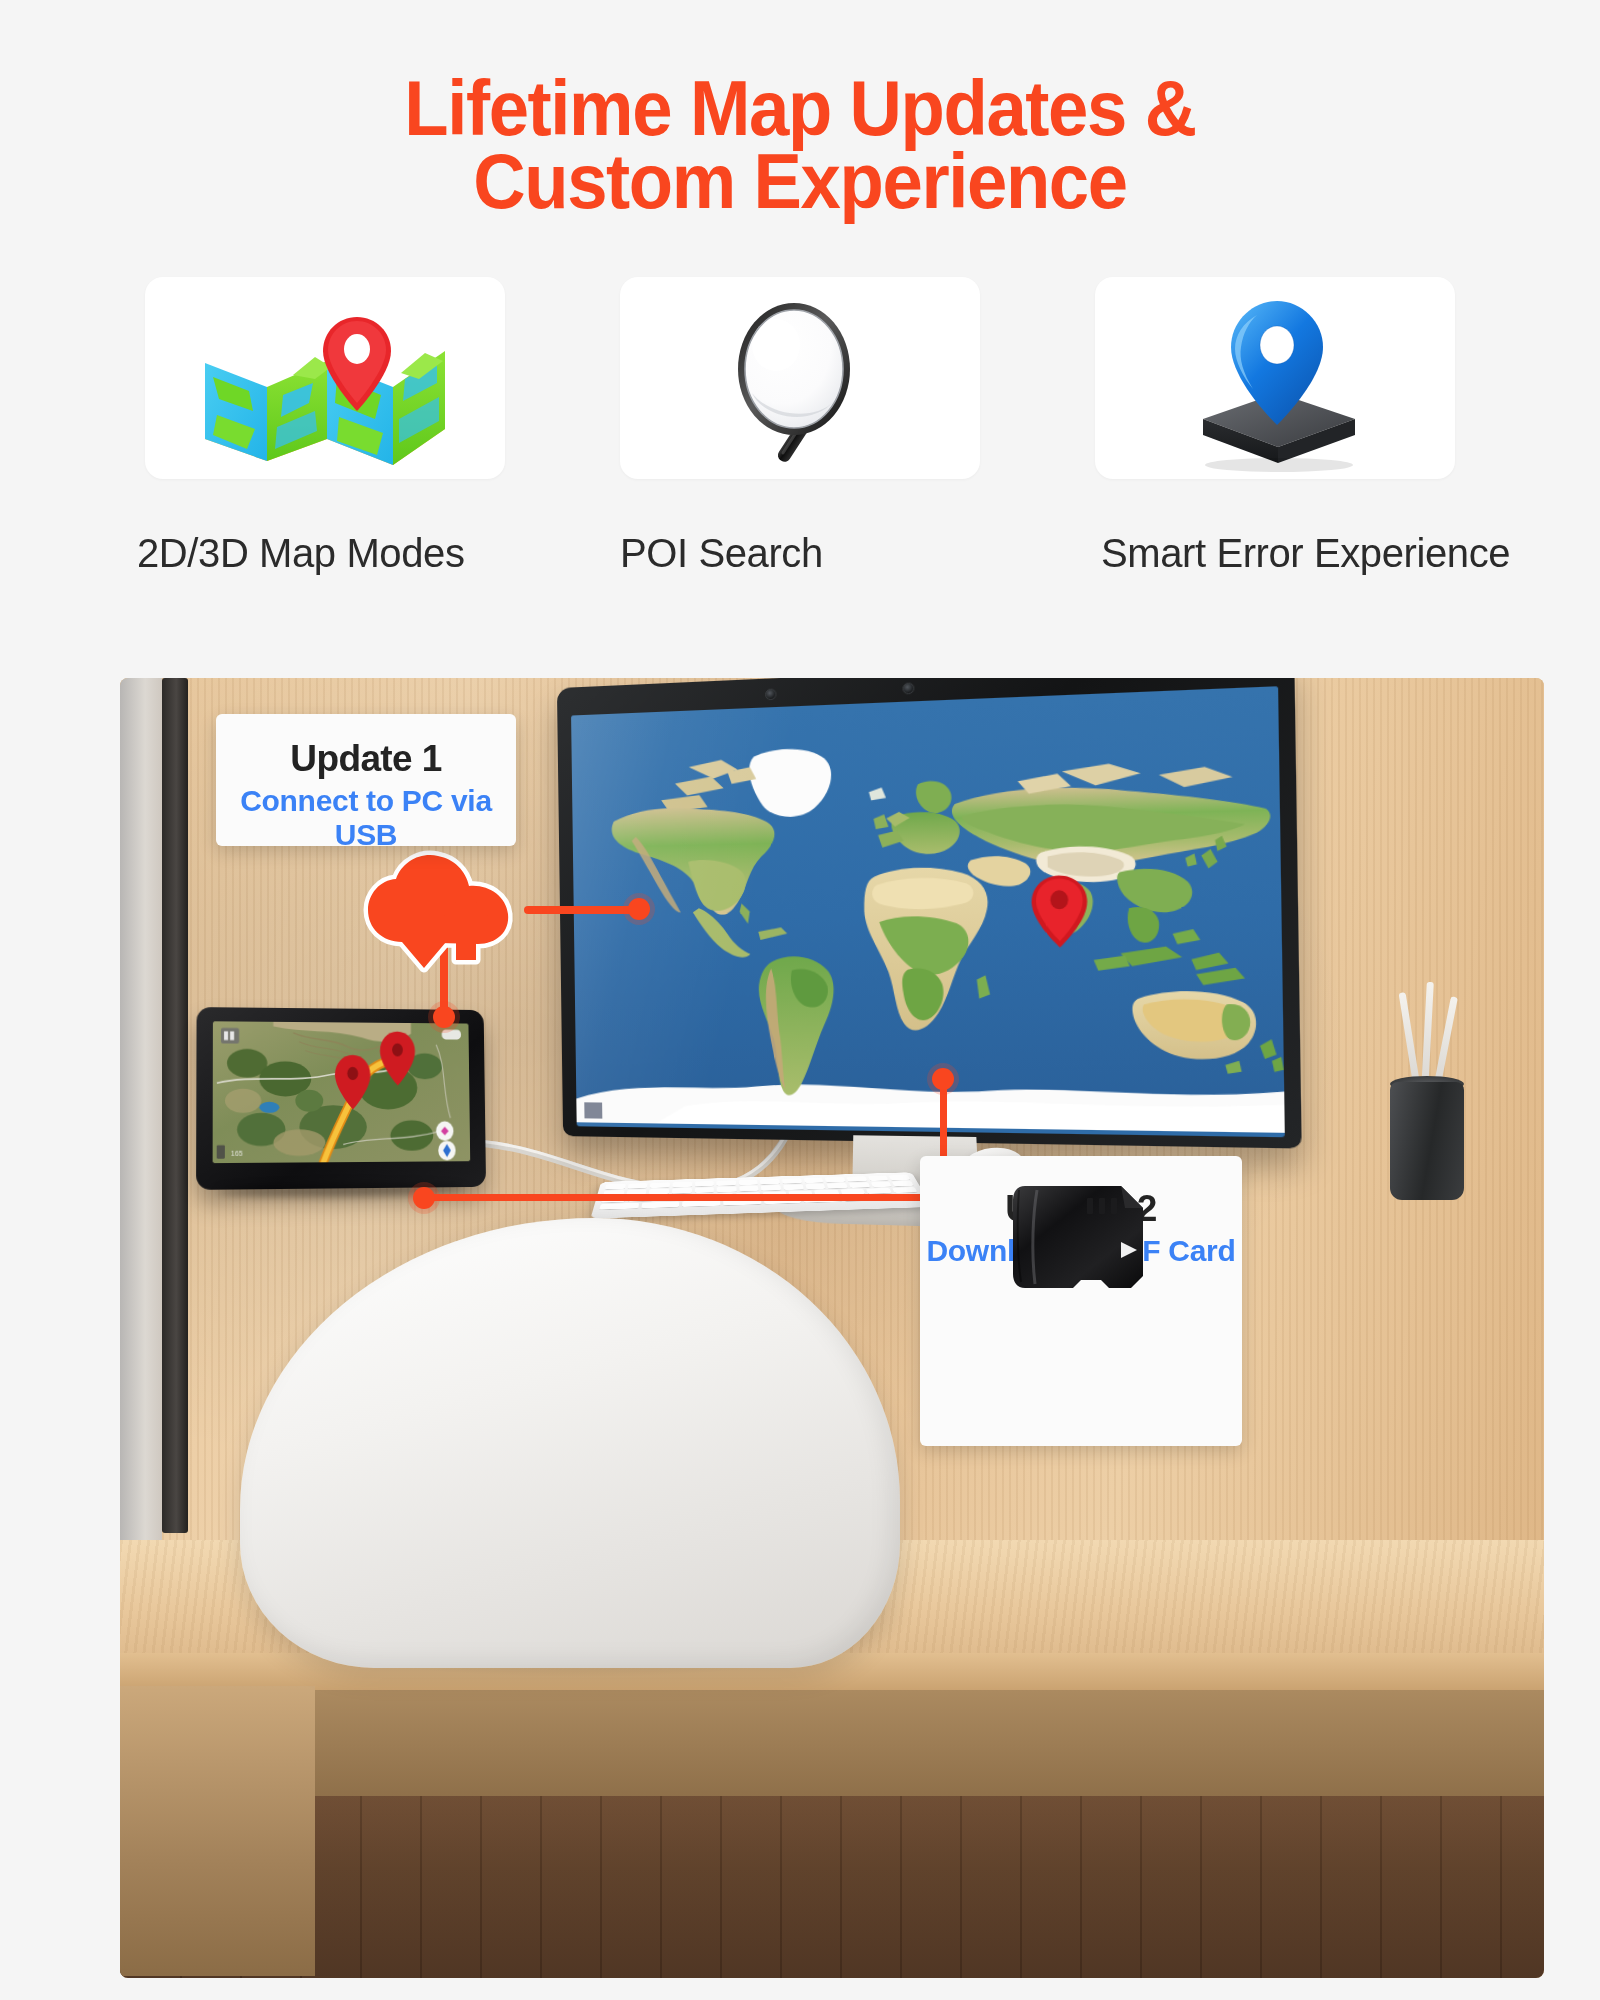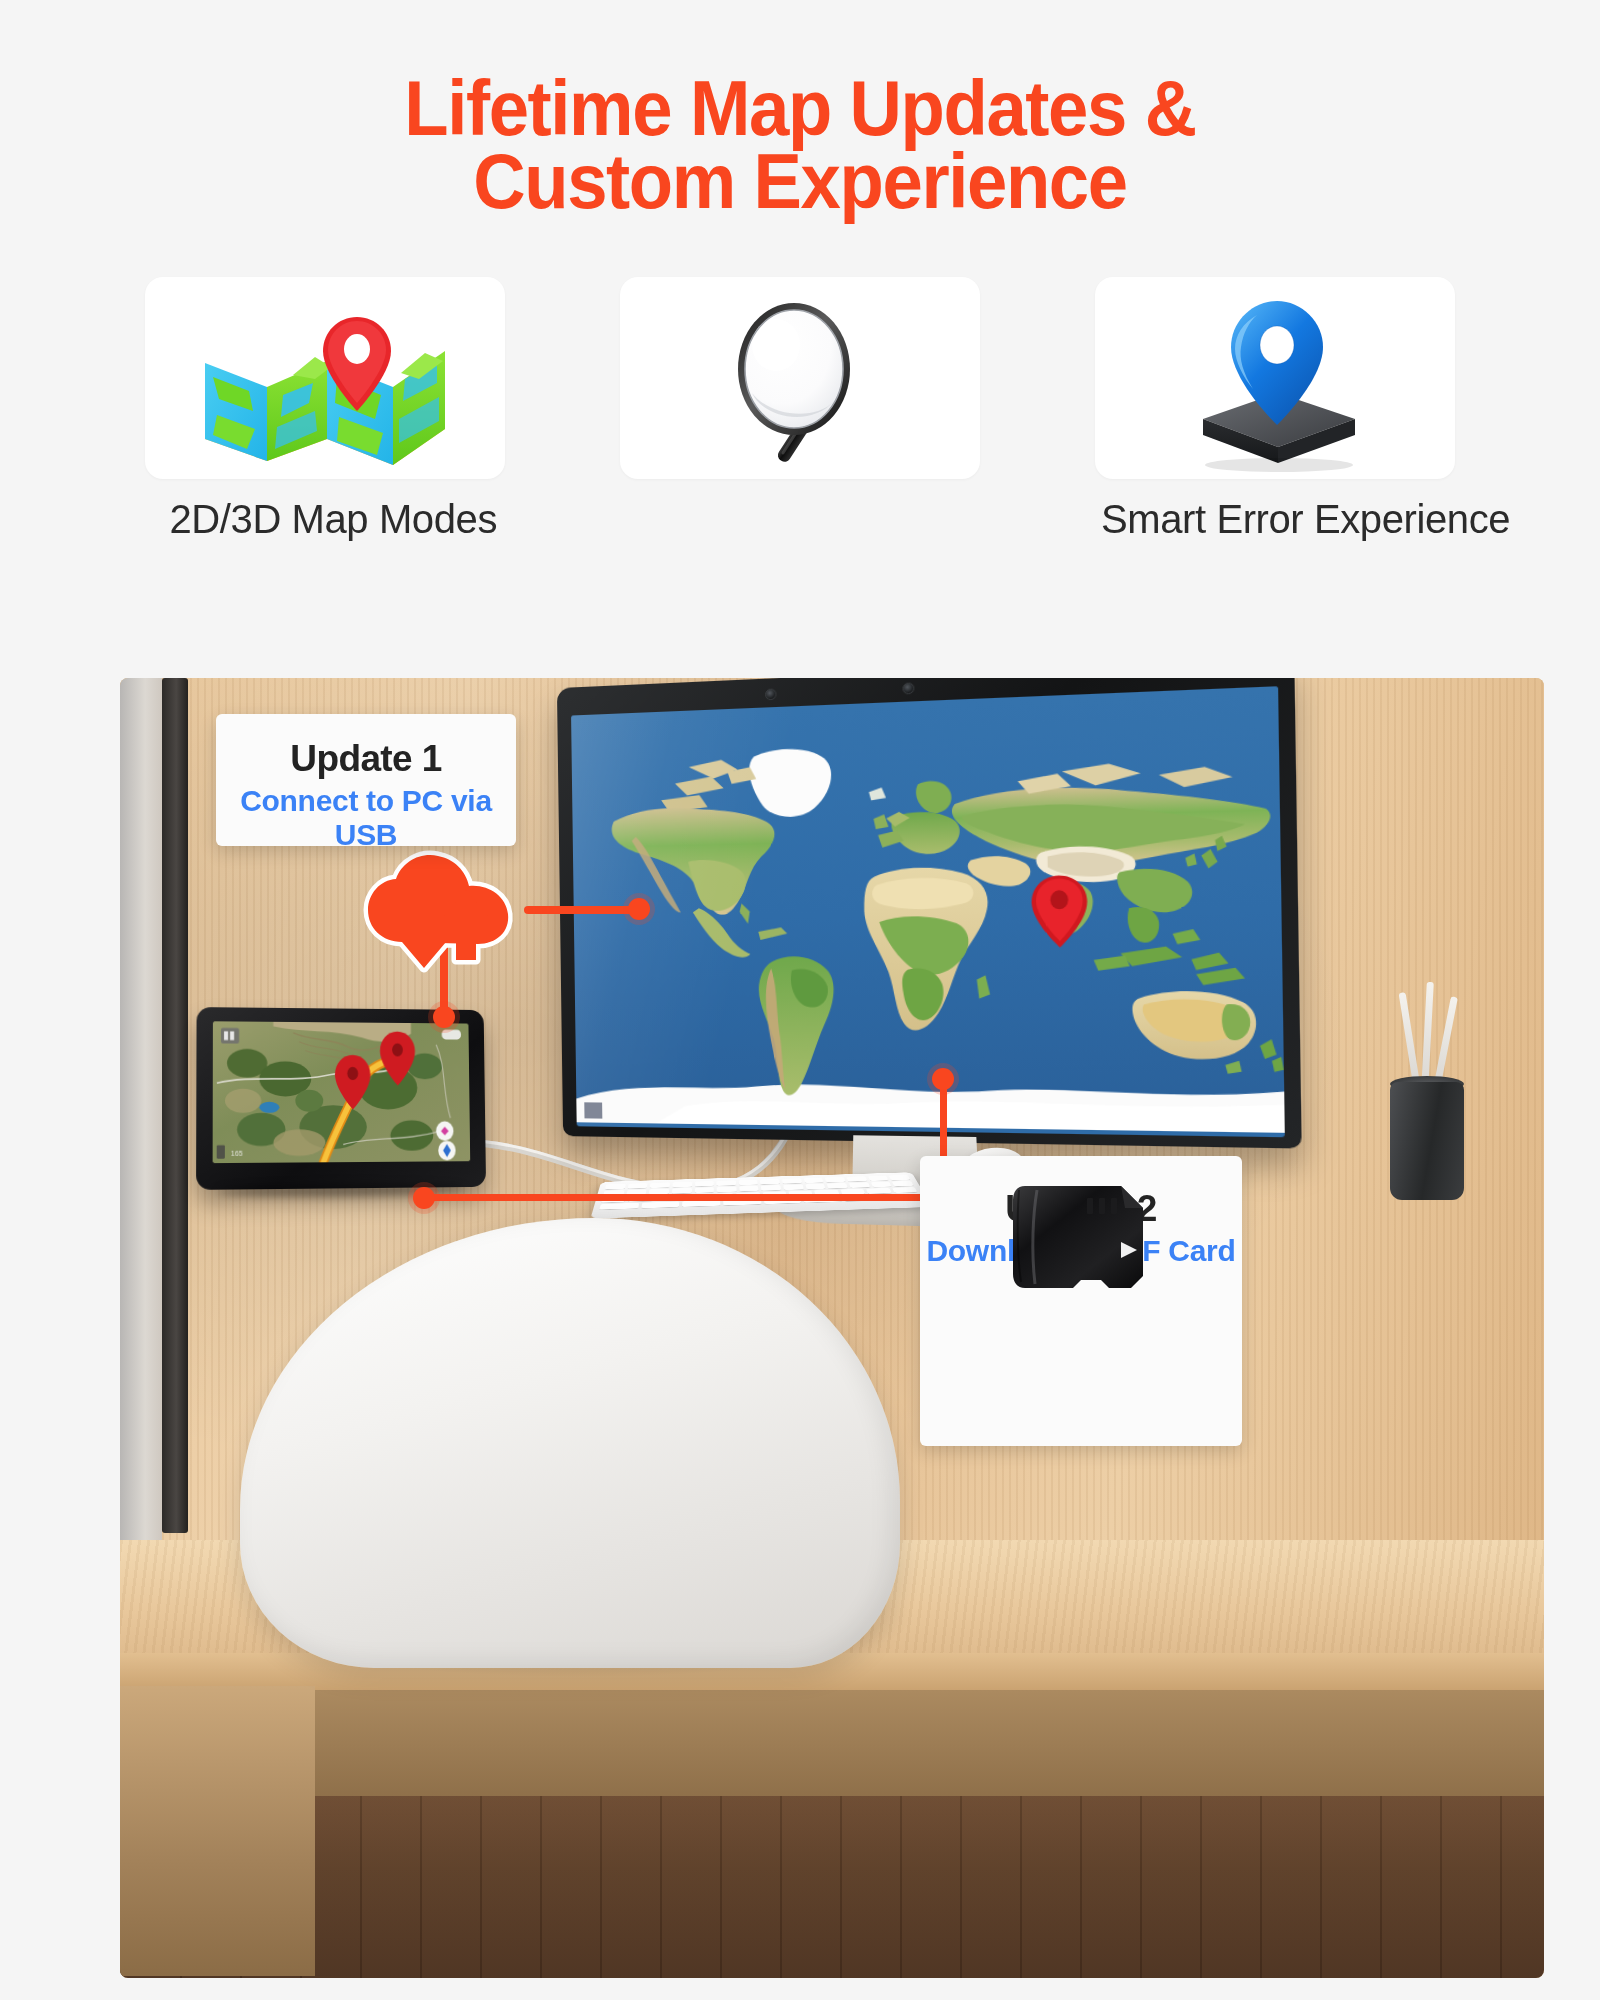--- a/index.html
+++ b/index.html
@@ -35,24 +35,24 @@
   .feature { width: 360px; }
   .card {
     height: 202px;
     background: #fff;
     border-radius: 18px;
     position: relative;
     overflow: hidden;
     box-shadow: 0 1px 3px rgba(0,0,0,0.04);
   }
   .flabel {
-    text-align: right;
+    text-align: left;
     font-size: 40px;
     color: #2b2b2b;
-    margin-top: 18px;
+    margin-top: 52px;
     white-space: nowrap;
     font-weight: 400;
     letter-spacing: -0.4px;
   }
   .feature:nth-child(1) .flabel { transform: translateX(-8px); }
   .feature:nth-child(3) .flabel { transform: translateX(6px); }
 
   
   .mapicon { position:absolute; left:52px; top:22px; width:256px; height:168px; }
 
@@ -364,20 +364,21 @@
         </g>
 
         <ellipse cx="82" cy="72" rx="56" ry="66" fill="url(#rimG)"></ellipse>
         <ellipse cx="82" cy="72" rx="49" ry="59" fill="url(#lensG)"></ellipse>
 
         <ellipse cx="64" cy="48" rx="24" ry="26" fill="#ffffff" opacity="0.85"></ellipse>
         <path d="M40 96 C52 122 100 130 122 104 C104 124 58 120 40 96 Z" fill="#c9ccd2" opacity="0.55"></path>
         <ellipse cx="82" cy="72" rx="49" ry="59" fill="none" stroke="#9ea2a8" stroke-width="1.6"></ellipse>
       </svg>
     </div>
+    <div class="flabel">POI Search</div>
   </div>
 
   <div class="feature">
     <div class="card">
       <svg class="pinicon" viewBox="0 0 210 180">
         <defs>
           <linearGradient id="pinB" x1="0.1" y1="0" x2="0.9" y2="1">
             <stop offset="0" stop-color="#53b4f7"></stop>
             <stop offset="0.45" stop-color="#1378e0"></stop>
             <stop offset="1" stop-color="#0b53ad"></stop>

